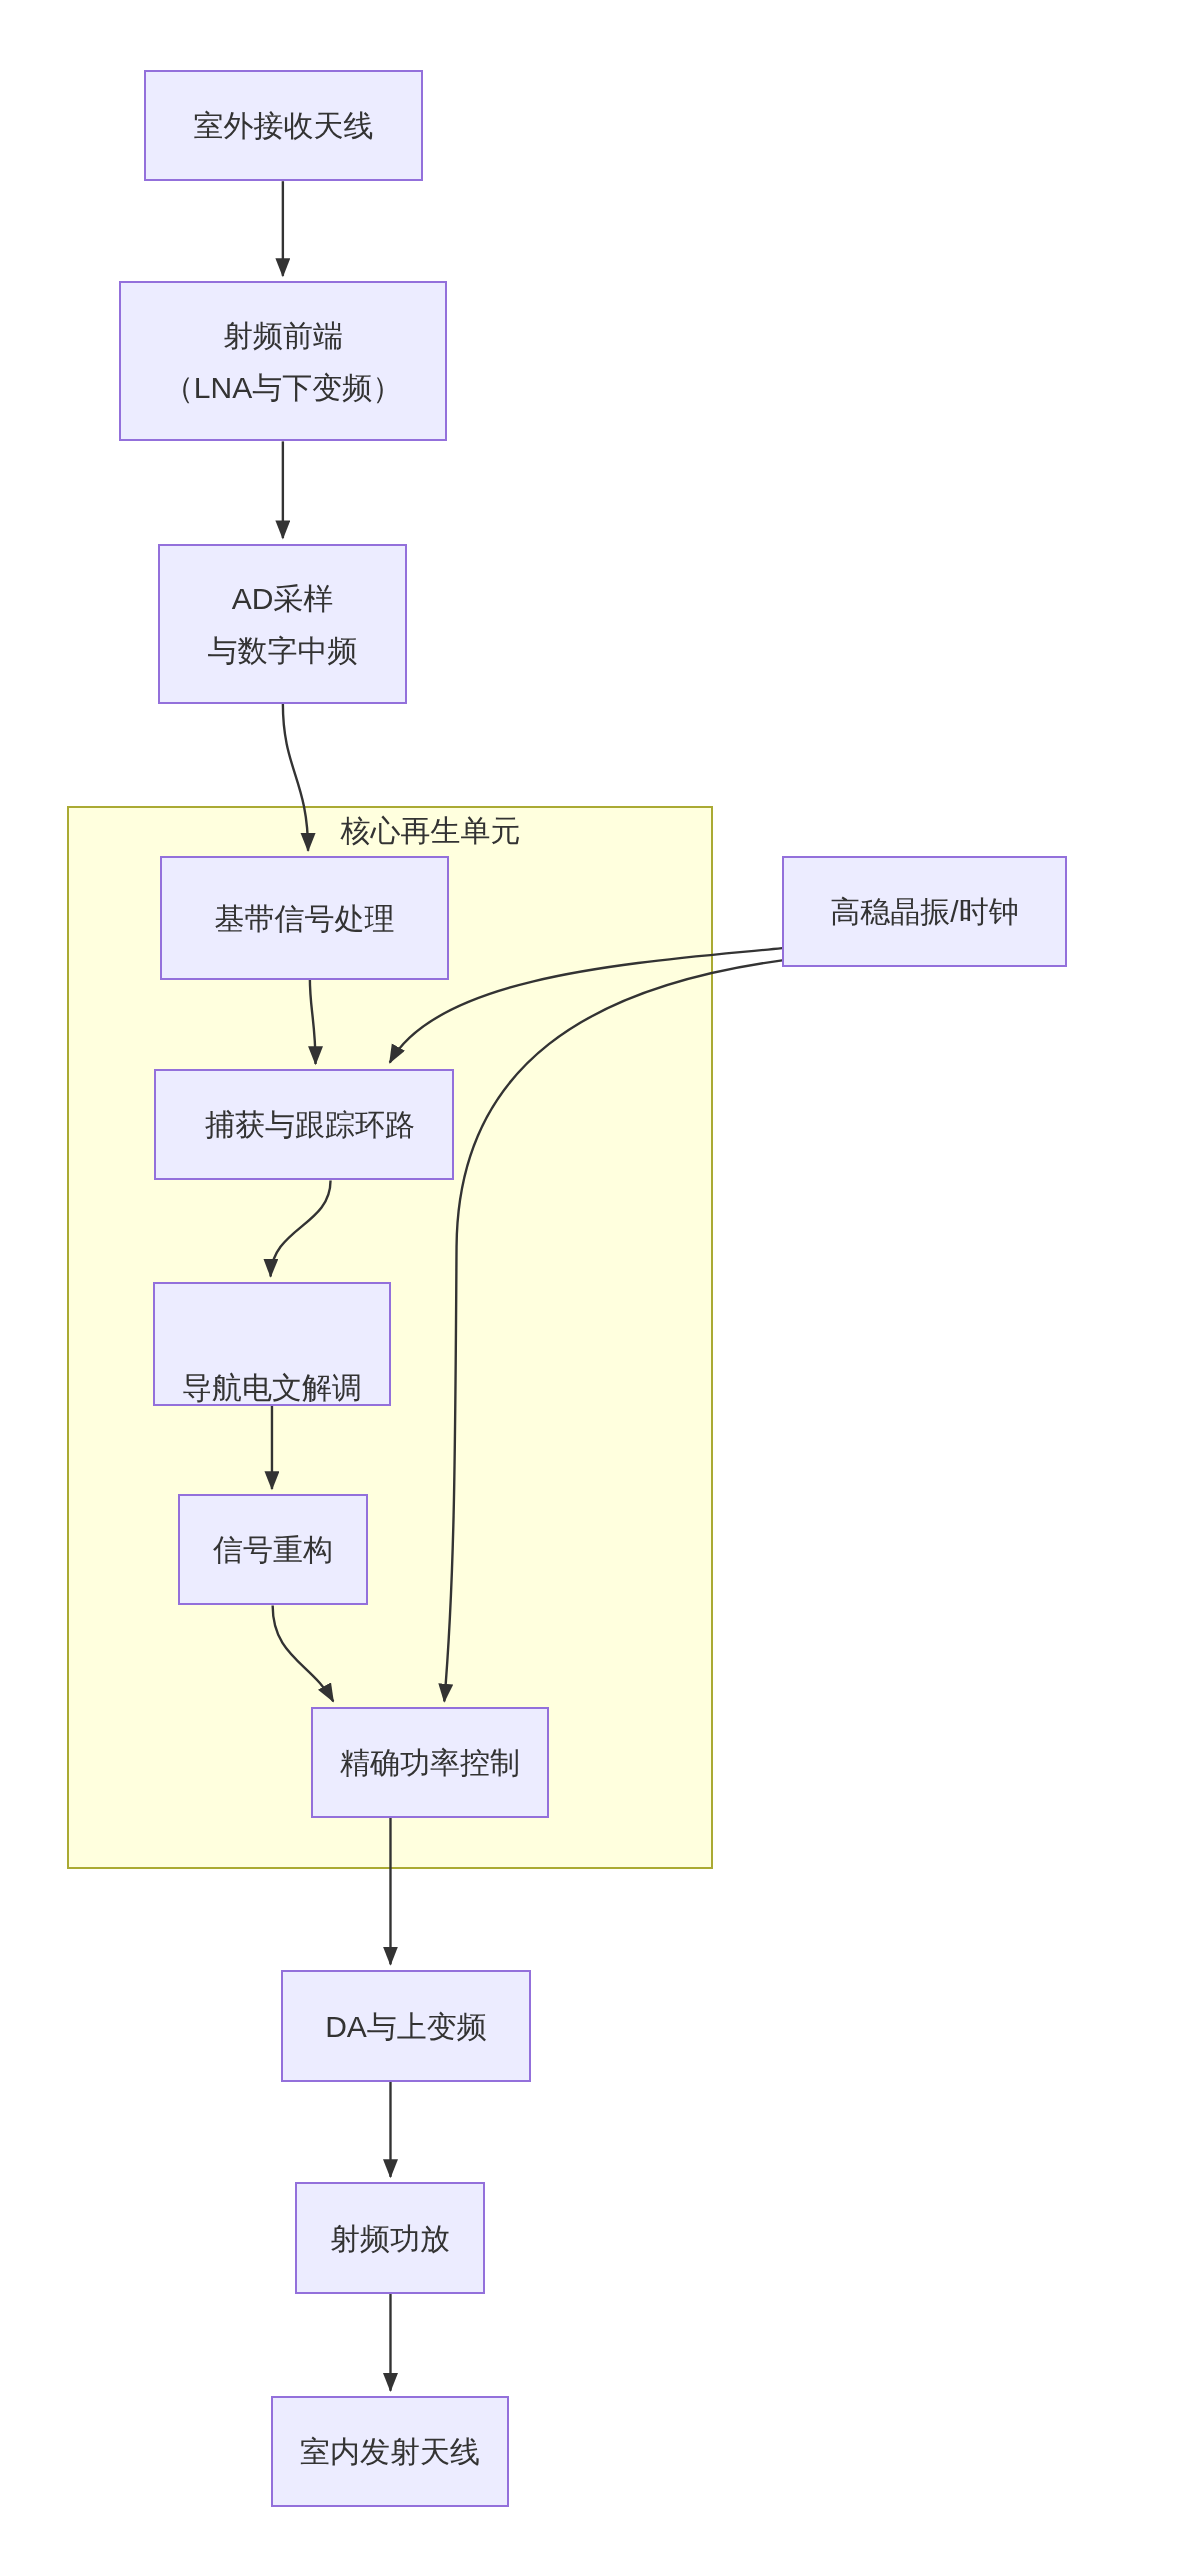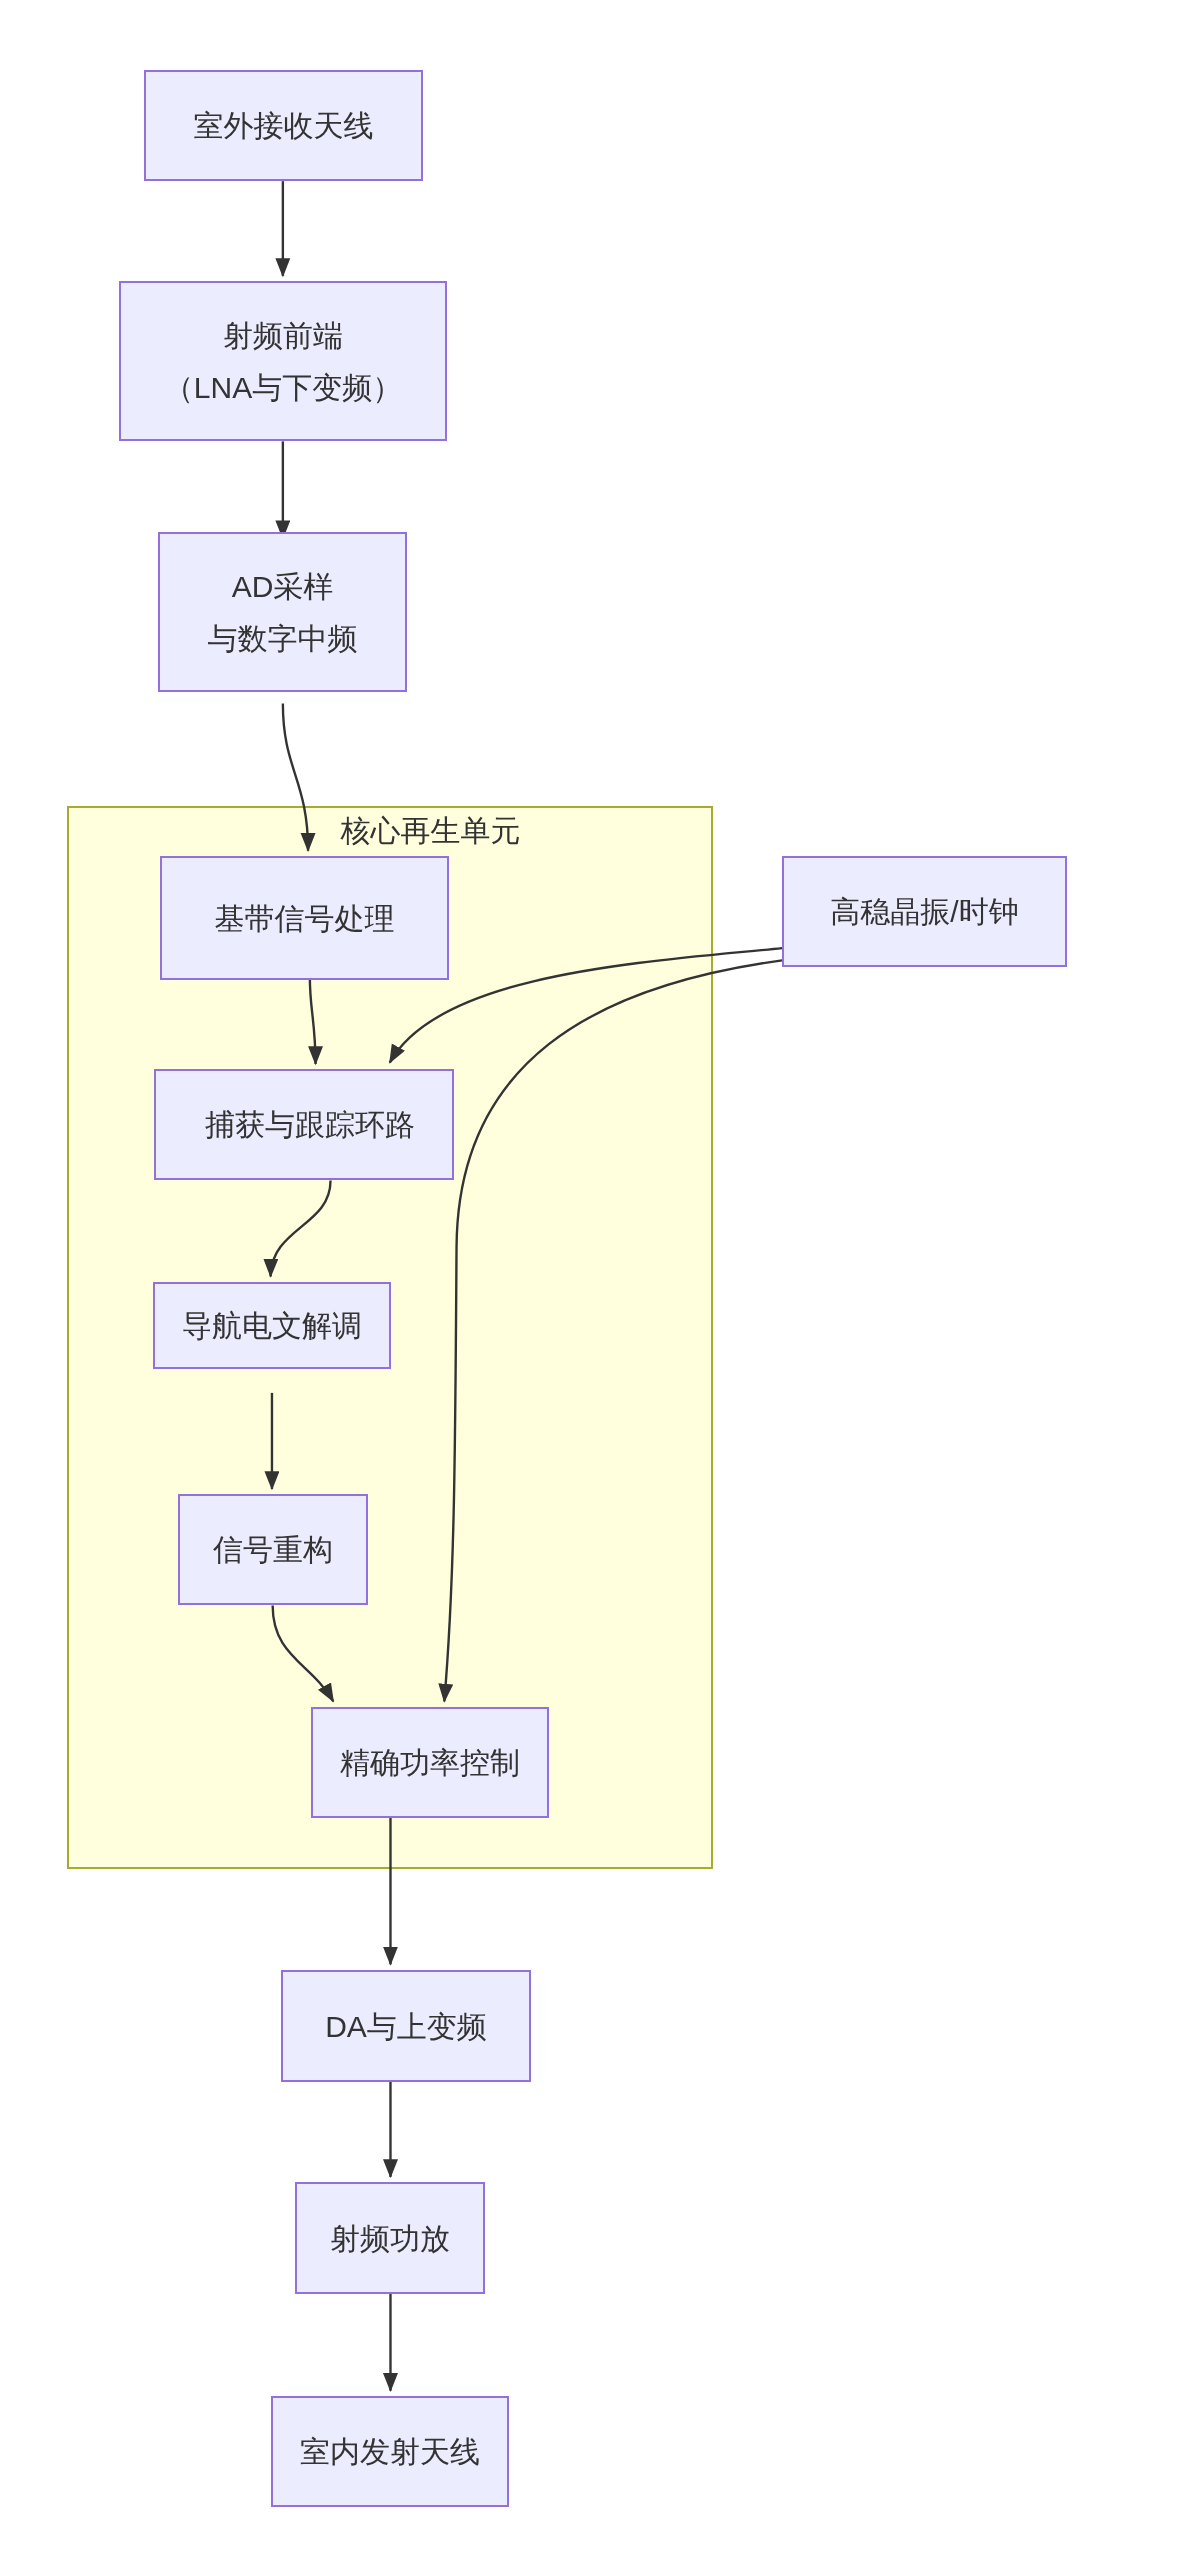--- a/index.html
+++ b/index.html
@@ -65,24 +65,24 @@
     text-align: center;
     font-size: 30px;
     line-height: 33px;
     color: #333333;
   }
   .node span { display: block; white-space: nowrap; }
 
   
   #n-outdoor-antenna      { left: 144px;  top: 70px;  width: 279px; height: 111px; }
   #n-rf-frontend          { left: 119px;  top: 281px;  width: 328px; height: 160px; }
-  #n-ad-sampling          { left: 158px;  top: 532px;  width: 249px; height: 160px; }
+  #n-ad-sampling          { left: 158px;  top: 544px;  width: 249px; height: 160px; }
   #n-baseband             { left: 160px;  top: 856px; width: 289px; height: 124px; }
   #n-acquisition-tracking { left: 154px;  top: 1069px; width: 300px; height: 111px; padding-left: 12px; }
-  #n-nav-message-demod    { left: 153px;  top: 1282px; width: 238px; height: 87px; }
+  #n-nav-message-demod    { left: 153px;  top: 1282px; width: 238px; height: 124px; justify-content: flex-end; }
   #n-signal-reconstruction{ left: 178px;  top: 1494px; width: 190px; height: 111px; }
   #n-power-control        { left: 271px;  top: 1707px; width: 238px; height: 111px; margin-left: 40px; }
   #n-clock                { left: 782px; top: 856px; width: 285px; height: 111px; }
   #n-da-upconversion      { left: 281px;  top: 1970px; width: 250px; height: 112px; }
   #n-rf-pa                { left: 295px;  top: 2182px; width: 190px; height: 112px; }
   #n-indoor-antenna       { left: 271px;  top: 2396px; width: 238px; height: 111px; }
 </style>
 </head>
 <body>
 

